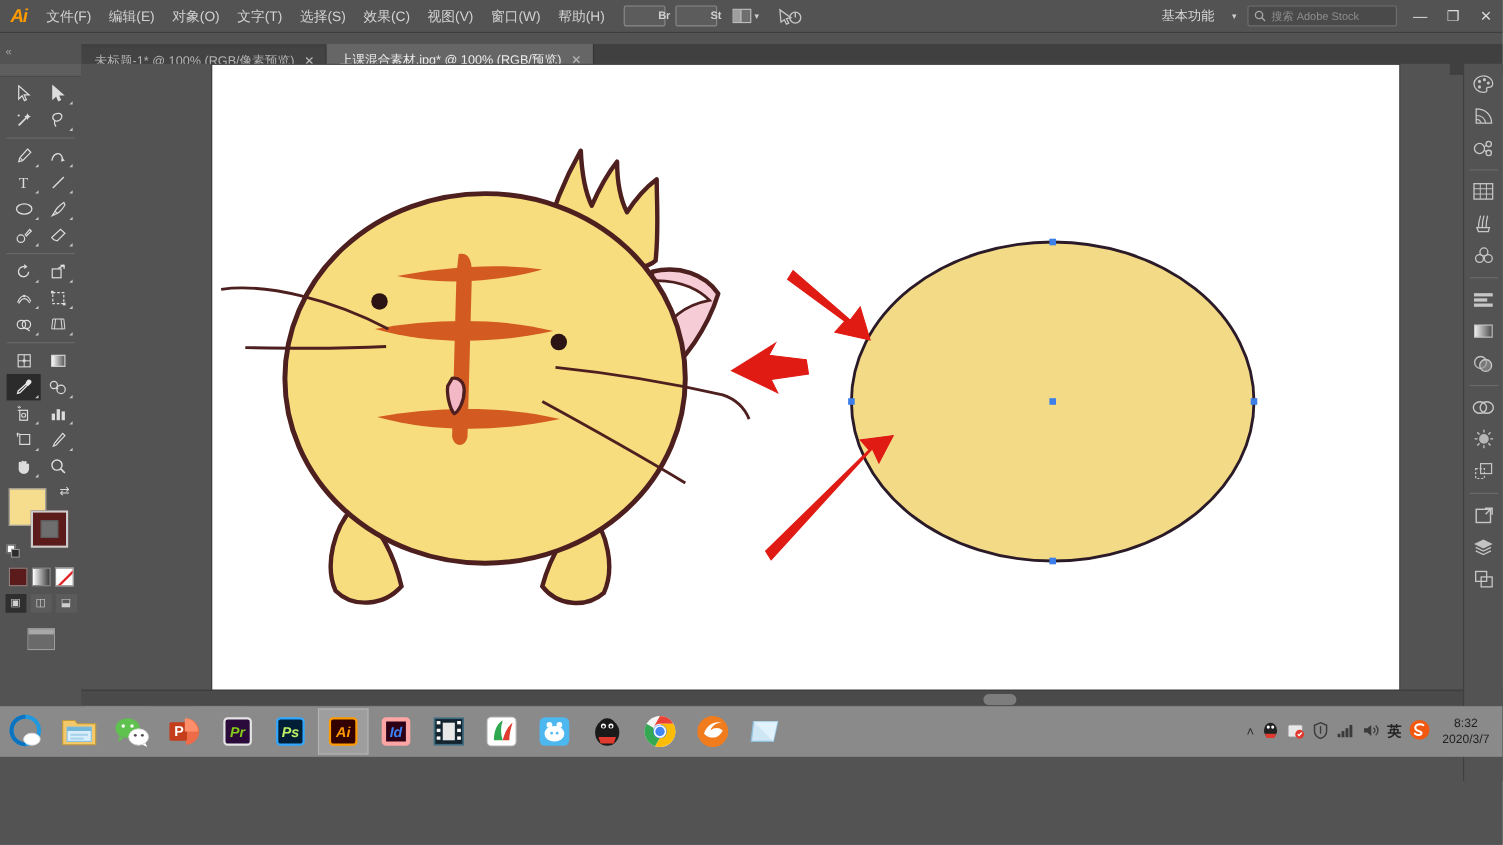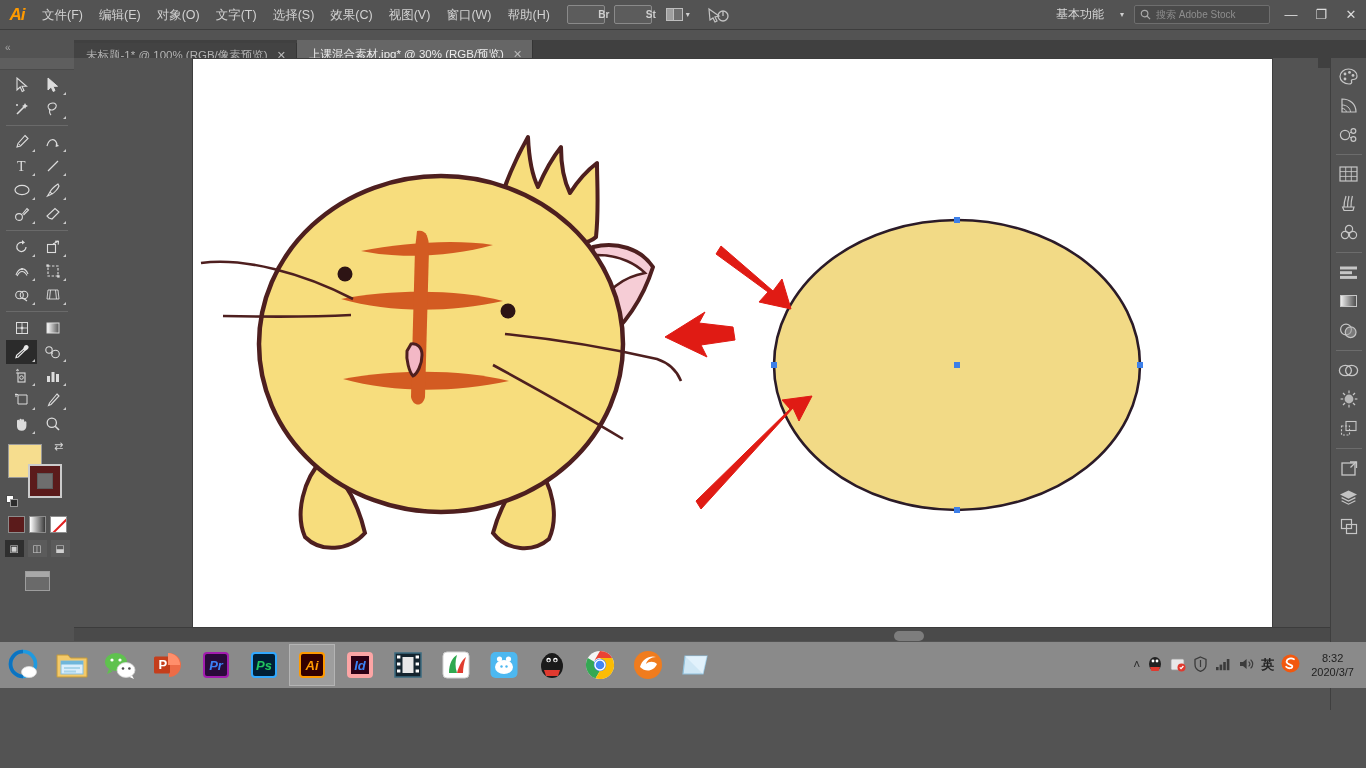--- a/index.html
+++ b/index.html
@@ -284,21 +284,21 @@
     </div>
   </div>
 
   <div class="tabbar">
     <div class="tabbar-left"></div>
     <div class="tab">
       <span>未标题-1* @ 100% (RGB/像素预览)</span>
       <span class="x">✕</span>
     </div>
     <div class="tab active">
-      <span>上课混合素材.jpg* @ 30% (RGB/预览)</span>
+      <span>上课混合素材.jpg* @ 100% (RGB/预览)</span>
       <span class="x">✕</span>
     </div>
   </div>
 
   <div class="toolbar">
     <div class="tool-head"></div>
     <div class="tool-grid">
 
       <div class="tool">
         <svg width="14" height="16" viewBox="0 0 14 16">
@@ -806,25 +806,25 @@
       <svg width="32" height="30" viewBox="0 0 32 30">
         <path d="M17 3 A12 12 0 0 1 17 27 Z" fill="#ed6c47"></path>
         <circle cx="16" cy="15" r="12" fill="#d04423" opacity="0.0"></circle>
         <rect x="2" y="6.5" width="16" height="17" rx="1.6" fill="#c43e1c"></rect>
         <text x="6.4" y="19" font-size="13" font-family="Liberation Sans, sans-serif" font-weight="bold" fill="#ffffff">P</text>
         <path d="M16 3 A12 12 0 0 1 28 15 L16 15 Z" fill="#ff8f6b"></path>
       </svg>
     </div>
 
     <div class="tb-icon">
-      <div class="sq" style="background:#2a0a3a;border:2px solid #a21caf;color:#3b82f6">Pr</div>
-    </div>
-
-    <div class="tb-icon">
-      <div class="sq" style="background:#001e36;border:2px solid #31a8ff;color:#22c55e">Ps</div>
+      <div class="sq" style="background:#2a0a3a;border:2px solid #e5e5e5;color:#84cc16">Pr</div>
+    </div>
+
+    <div class="tb-icon">
+      <div class="sq" style="background:#001e36;border:2px solid #31a8ff;color:#bef264">Ps</div>
     </div>
 
     <div class="tb-icon active">
       <div class="sq" style="background:#330000;border:2px solid #ff9a00;color:#ff9a00">Ai</div>
     </div>
 
     <div class="tb-icon">
       <div class="sq" style="background:#2d0015;border:4px solid #fca5a5;color:#3b82f6">Id</div>
     </div>
 

